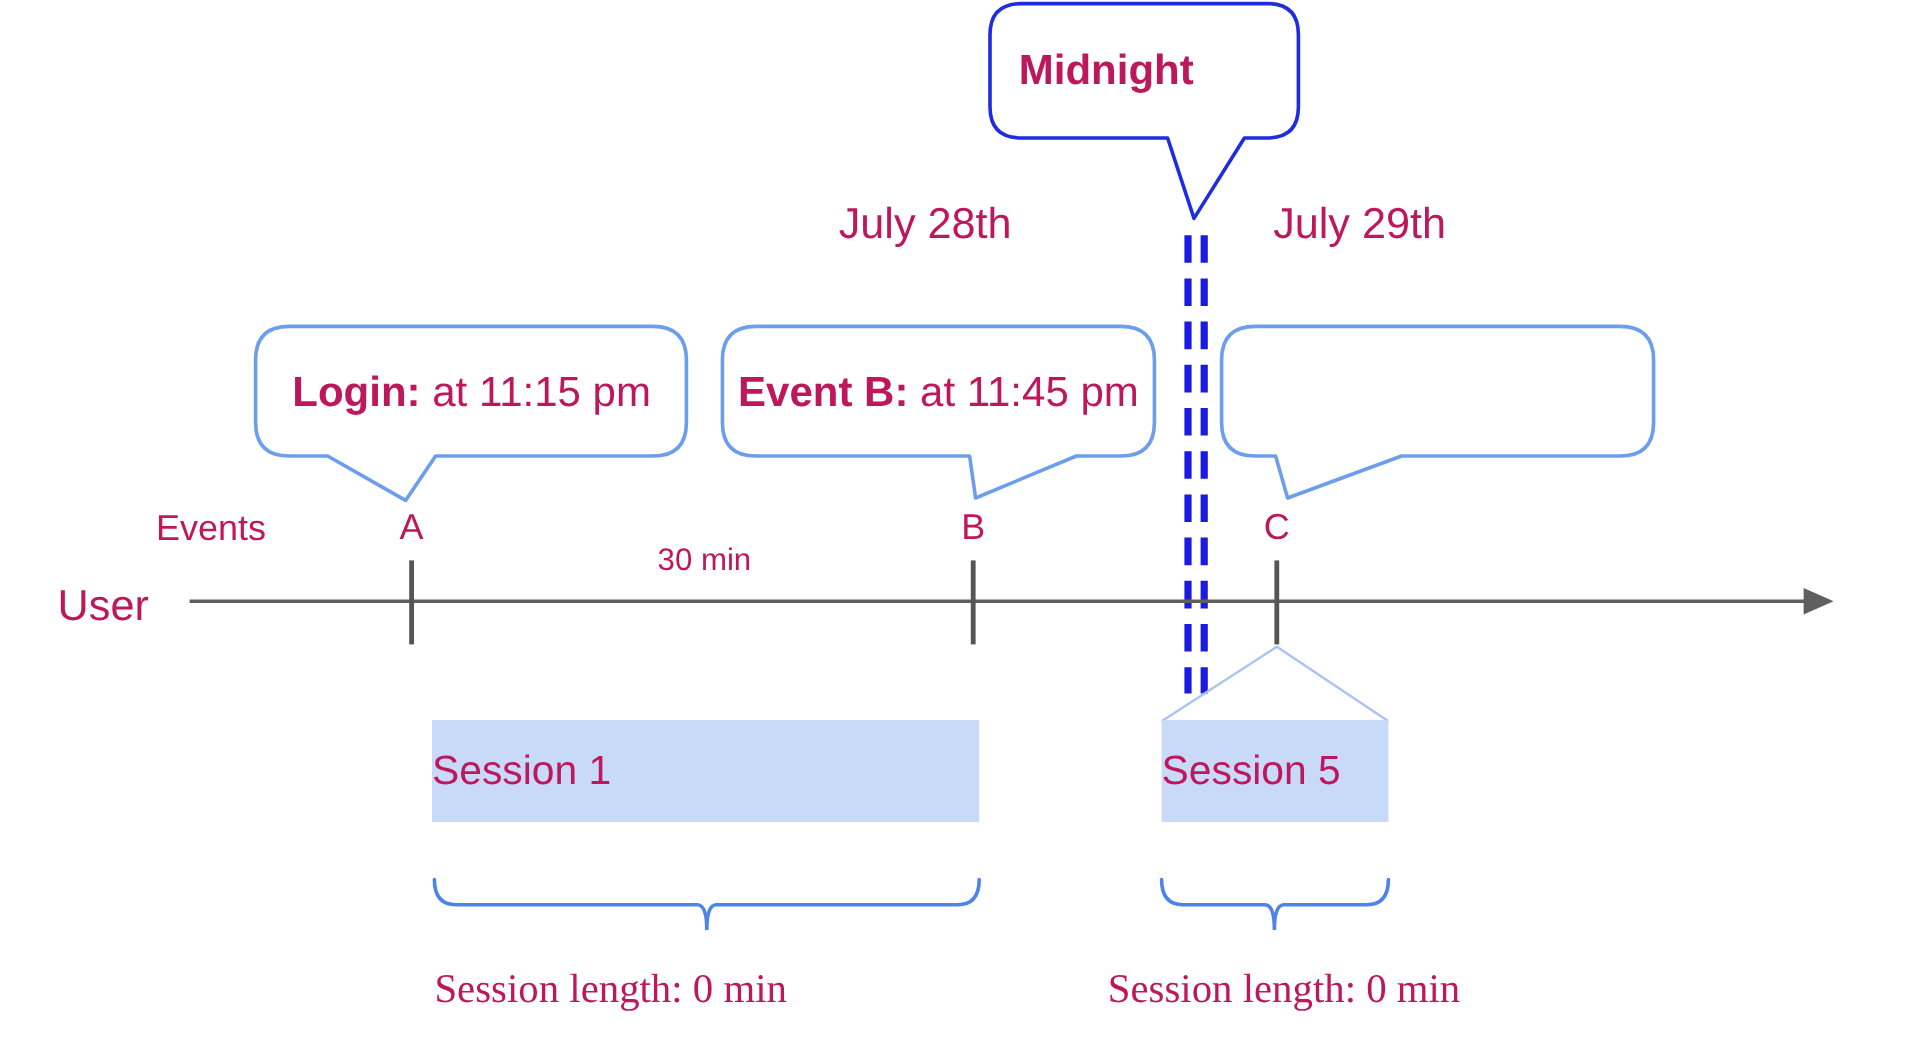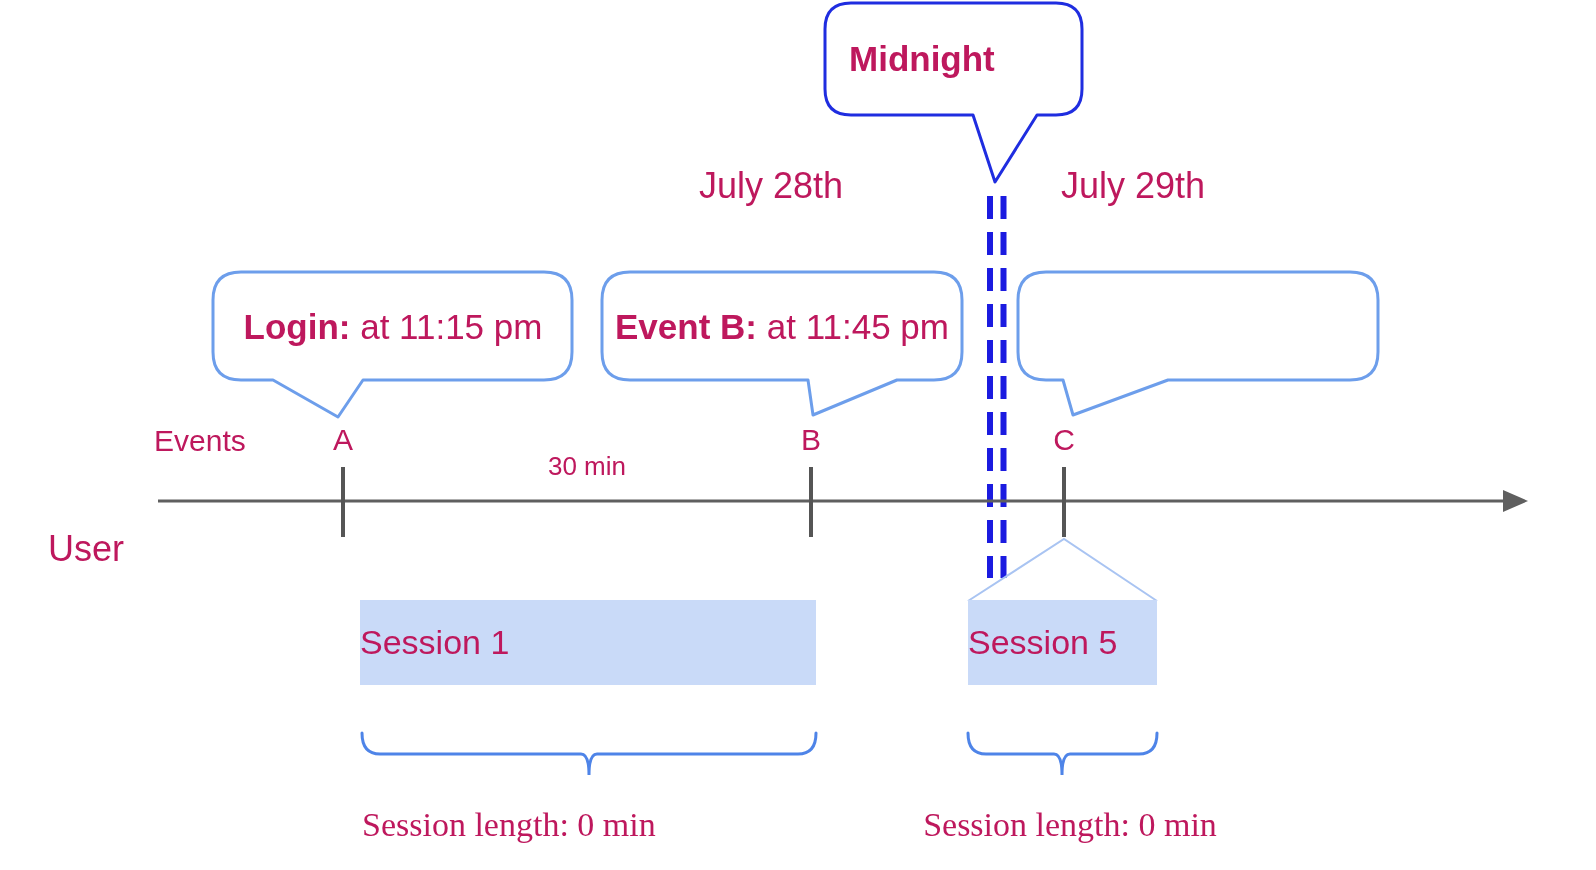--- a/index.html
+++ b/index.html
@@ -57,26 +57,26 @@
     <path d="M 968 733 Q 968 754 986 754 H 1054 Q 1062 754 1062 775 Q 1062 754 1070 754 H 1139 Q 1157 754 1157 733" fill="none" stroke="#4e84e8" stroke-width="3" stroke-linecap="round"></path>
   </svg>
 
   <div class="lbl midnight-text" style="left:849px;top:40px;">Midnight</div>
   <div class="lbl date-lbl ctr" style="left:771px;top:166px;">July 28th</div>
   <div class="lbl date-lbl ctr" style="left:1133px;top:166px;">July 29th</div>
 
   <div class="lbl bubble-text ctr" style="left:393px;top:308px;"><span class="bold">Login:</span><span> at 11:15 pm</span></div>
   <div class="lbl bubble-text ctr" style="left:782px;top:308px;"><span class="bold">Event B:</span><span> at 11:45 pm</span></div>
 
-  <div class="lbl events-lbl" style="left:130px;top:424px;margin-left:24px;">Events</div>
+  <div class="lbl events-lbl" style="left:130px;top:424px;">Events</div>
   <div class="lbl mark-lbl ctr" style="left:343px;top:423px;">A</div>
   <div class="lbl mark-lbl ctr" style="left:811px;top:423px;">B</div>
   <div class="lbl mark-lbl ctr" style="left:1064px;top:423px;">C</div>
   <div class="lbl interval-lbl ctr" style="left:587px;top:452px;">30 min</div>
-  <div class="lbl user-lbl" style="left:48px;top:485px;margin-top:44px;">User</div>
+  <div class="lbl user-lbl" style="left:48px;top:485px;">User</div>
 
   <div class="session-box" style="left:360px;width:456px;">
     <span>Session 1</span>
   </div>
   <div class="session-box" style="left:968px;width:189px;">
     <span>Session 5</span>
   </div>
 
   <div class="lbl length-lbl" style="left:362px;top:806px;">Session length: 0 min</div>
   <div class="lbl length-lbl ctr" style="left:1070px;top:806px;">Session length: 0 min</div>

